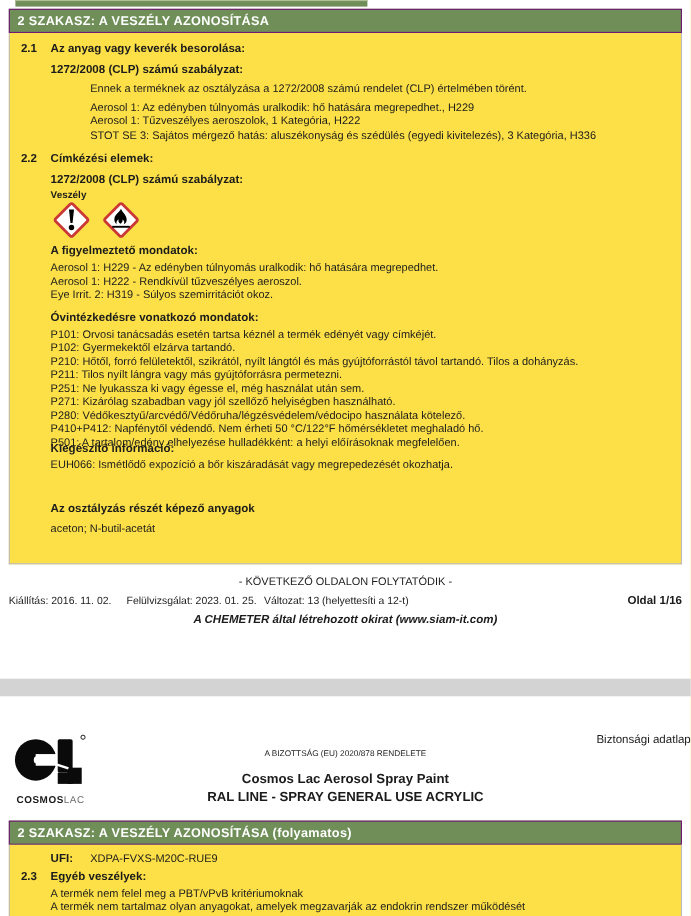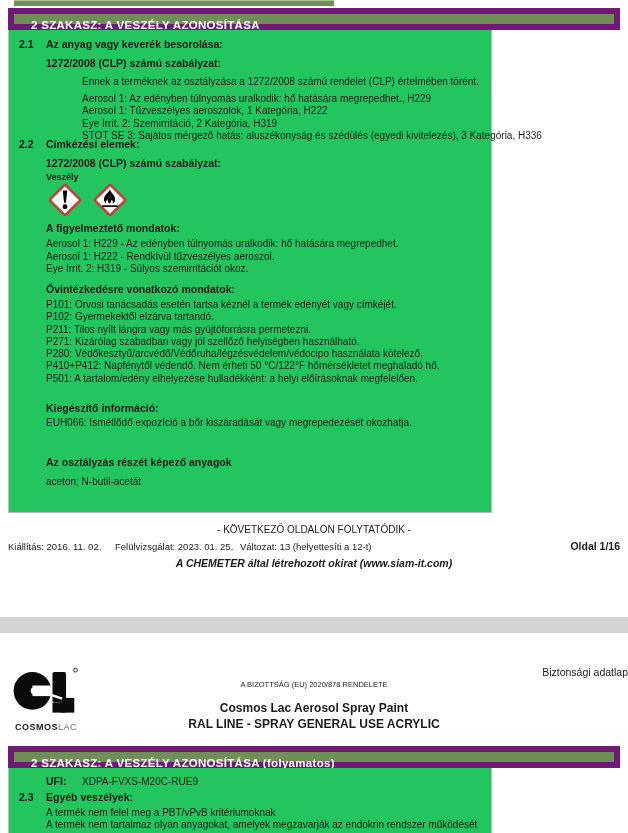--- a/index.html
+++ b/index.html
@@ -8,29 +8,29 @@
     font-family:"Liberation Sans", sans-serif;color:#1b1b1b;overflow:hidden;
   }
   .abs{position:absolute;}
   .b{font-weight:bold;}
 
   
   .sliver{left:14px;top:0;width:320px;height:5px;background:#6F8E58;border-top:1px solid #AEC096;}
 
   
   .secbar{
-    left:8px;width:610px;height:22px;background:#6F8E58;border:6px solid #701a75;
-    color:#ffffff;font-weight:bold;font-size:11.5px;line-height:22px;padding-left:17px;
+    left:8px;width:610px;height:22px;background:#6F8E58;border:1px solid #701a75;
+    color:#ffffff;font-weight:bold;font-size:11.5px;line-height:22px;padding-left:7px;
     letter-spacing:0.3px;box-sizing:border-box;width:612px;
   }
   .bar1{top:8px;}
   .bar2{top:746px;}
 
   
-  .cbox{left:8px;width:484px;box-sizing:border-box;background:#22c55e;
+  .cbox{left:8px;width:612px;box-sizing:border-box;background:#fde047;
     border-left:1px solid #bcbcbc;border-right:1px solid #bcbcbc;}
   .box1{top:30px;height:483px;border-bottom:1px solid #bcbcbc;}
   .box2{top:768px;height:65px;}
 
   .num{position:absolute;left:10px;font-size:10.5px;font-weight:bold;}
   .ttl{position:absolute;left:37px;font-size:10.5px;font-weight:bold;}
   .txt{position:absolute;left:37px;font-size:10px;line-height:12.4px;}
   .list div{white-space:nowrap;}
 
   .signal{font-size:9px;font-weight:bold;}
@@ -76,21 +76,20 @@
     <span class="ttl">Az anyag vagy keverék besorolása:</span>
   </div>
 
   <div class="ttl" style="top:27px;">1272/2008 (CLP) számú szabályzat:</div>
 
   <div class="txt" style="top:46px;padding-left:36px;">Ennek a terméknek az osztályzása a 1272/2008 számú rendelet (CLP) értelmében törént.</div>
 
   <div class="txt list" style="top:63px;margin-left:36px;">
     <div>Aerosol 1: Az edényben túlnyomás uralkodik: hő hatására megrepedhet., H229</div>
     <div>Aerosol 1: Tűzveszélyes aeroszolok, 1 Kategória, H222</div>
-    <div>Eye Irrit. 2: Szemirritáció, 2 Kategória, H319</div>
     <div>STOT SE 3: Sajátos mérgező hatás: aluszékonyság és szédülés (egyedi kivitelezés), 3 Kategória, H336</div>
   </div>
 
   <div class="abs" style="top:108px;left:0;right:0;">
     <span class="num">2.2</span>
     <span class="ttl">Címkézési elemek:</span>
   </div>
 
   <div class="ttl" style="top:127px;">1272/2008 (CLP) számú szabályzat:</div>
 
@@ -115,21 +114,23 @@
     <div>Aerosol 1: H229 - Az edényben túlnyomás uralkodik: hő hatására megrepedhet.</div>
     <div>Aerosol 1: H222 - Rendkívül tűzveszélyes aeroszol.</div>
     <div>Eye Irrit. 2: H319 - Súlyos szemirritációt okoz.</div>
   </div>
 
   <div class="ttl" style="top:253px;">Óvintézkedésre vonatkozó mondatok:</div>
 
   <div class="txt list" style="top:269px;line-height:12.3px;">
     <div>P101: Orvosi tanácsadás esetén tartsa kéznél a termék edényét vagy címkéjét.</div>
     <div>P102: Gyermekektől elzárva tartandó.</div>
+    <div>P210: Hőtől, forró felületektől, szikrától, nyílt lángtól és más gyújtóforrástól távol tartandó. Tilos a dohányzás.</div>
     <div>P211: Tilos nyílt lángra vagy más gyújtóforrásra permetezni.</div>
+    <div>P251: Ne lyukassza ki vagy égesse el, még használat után sem.</div>
     <div>P271: Kizárólag szabadban vagy jól szellőző helyiségben használható.</div>
     <div>P280: Védőkesztyű/arcvédő/Védőruha/légzésvédelem/védocipo használata kötelező.</div>
     <div>P410+P412: Napfénytől védendő. Nem érheti 50 °C/122°F hőmérsékletet meghaladó hő.</div>
     <div>P501: A tartalom/edény elhelyezése hulladékként: a helyi előírásoknak megfelelően.</div>
   </div>
 
   <div class="ttl" style="top:372px;">Kiegészítő információ:</div>
 
   <div class="txt" style="top:387px;width:566px;">
     <div>EUH066: Ismétlődő expozíció a bőr kiszáradását vagy megrepedezését okozhatja.</div>

